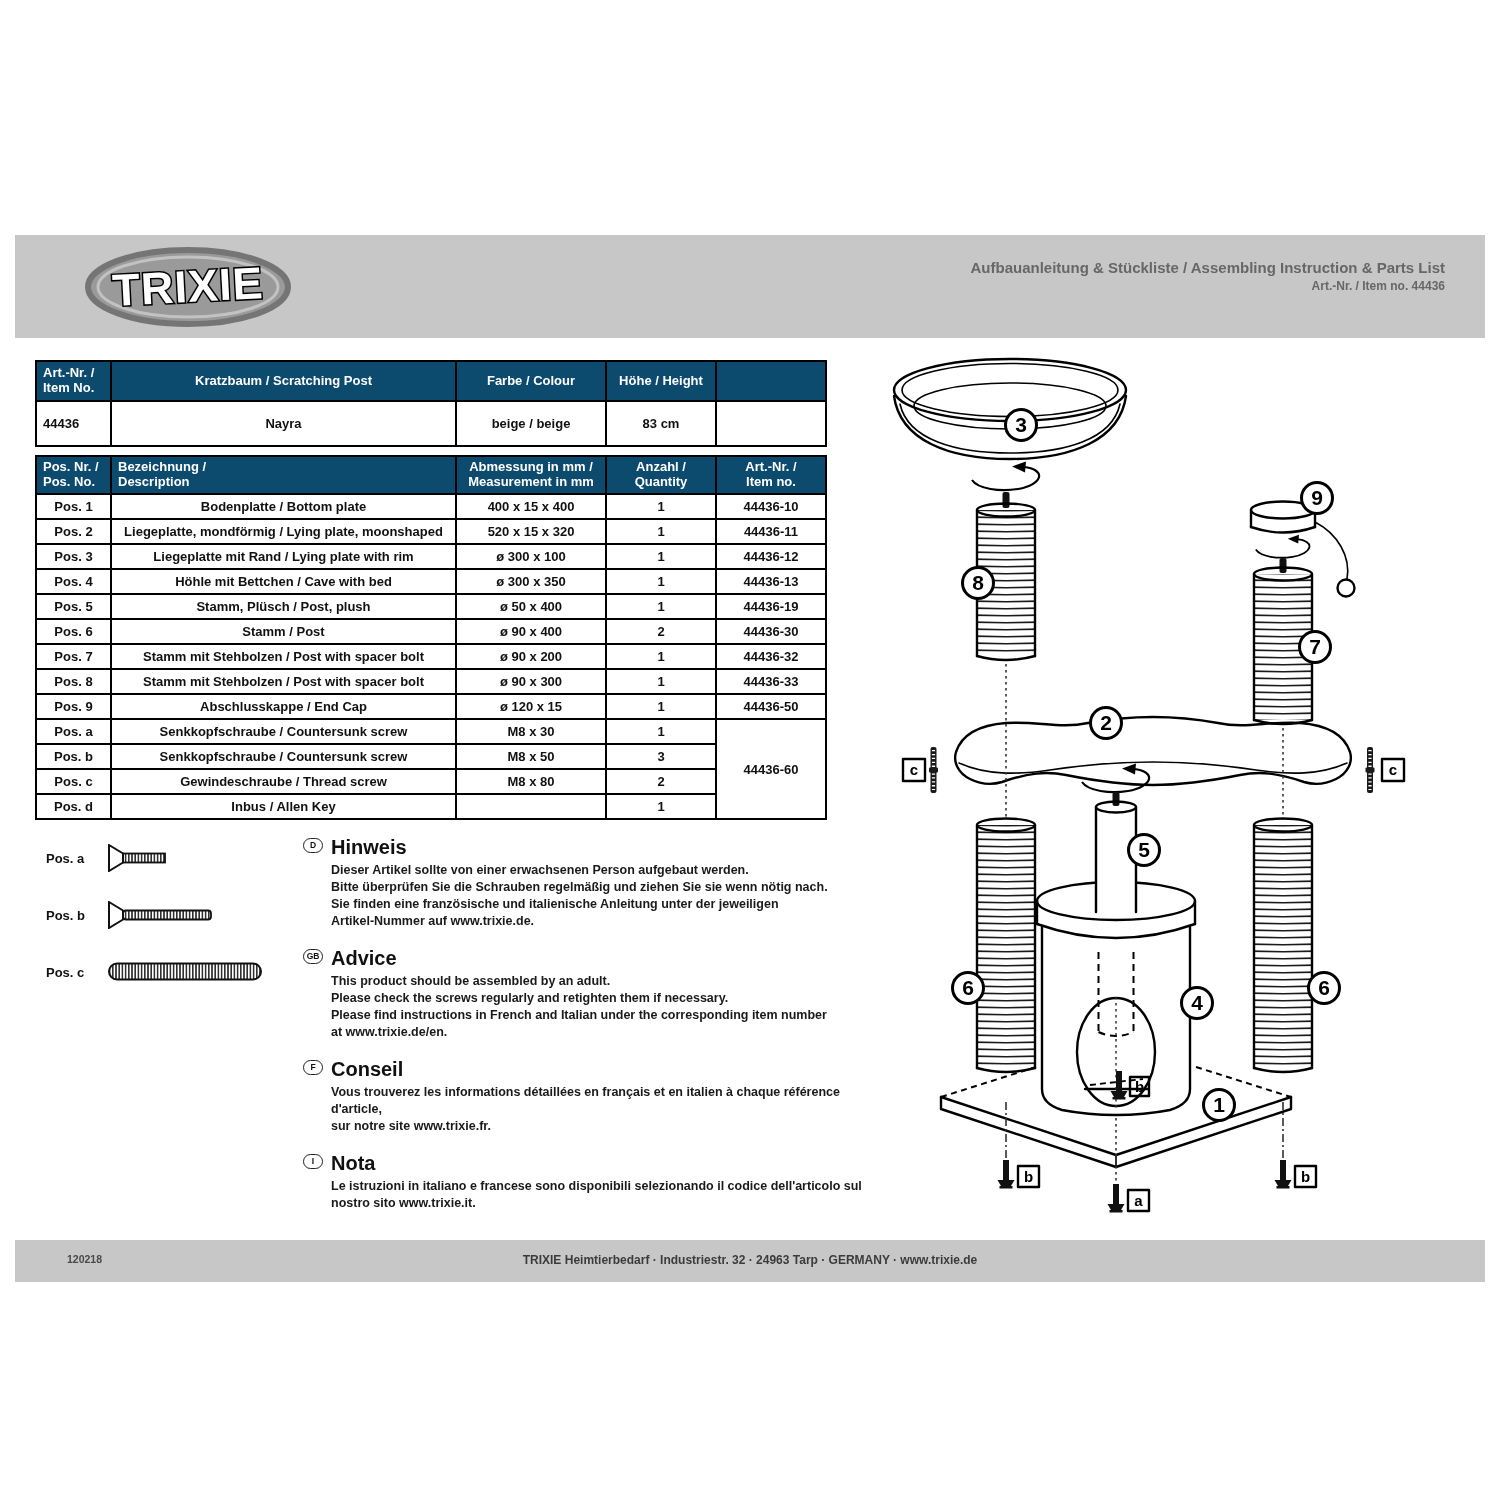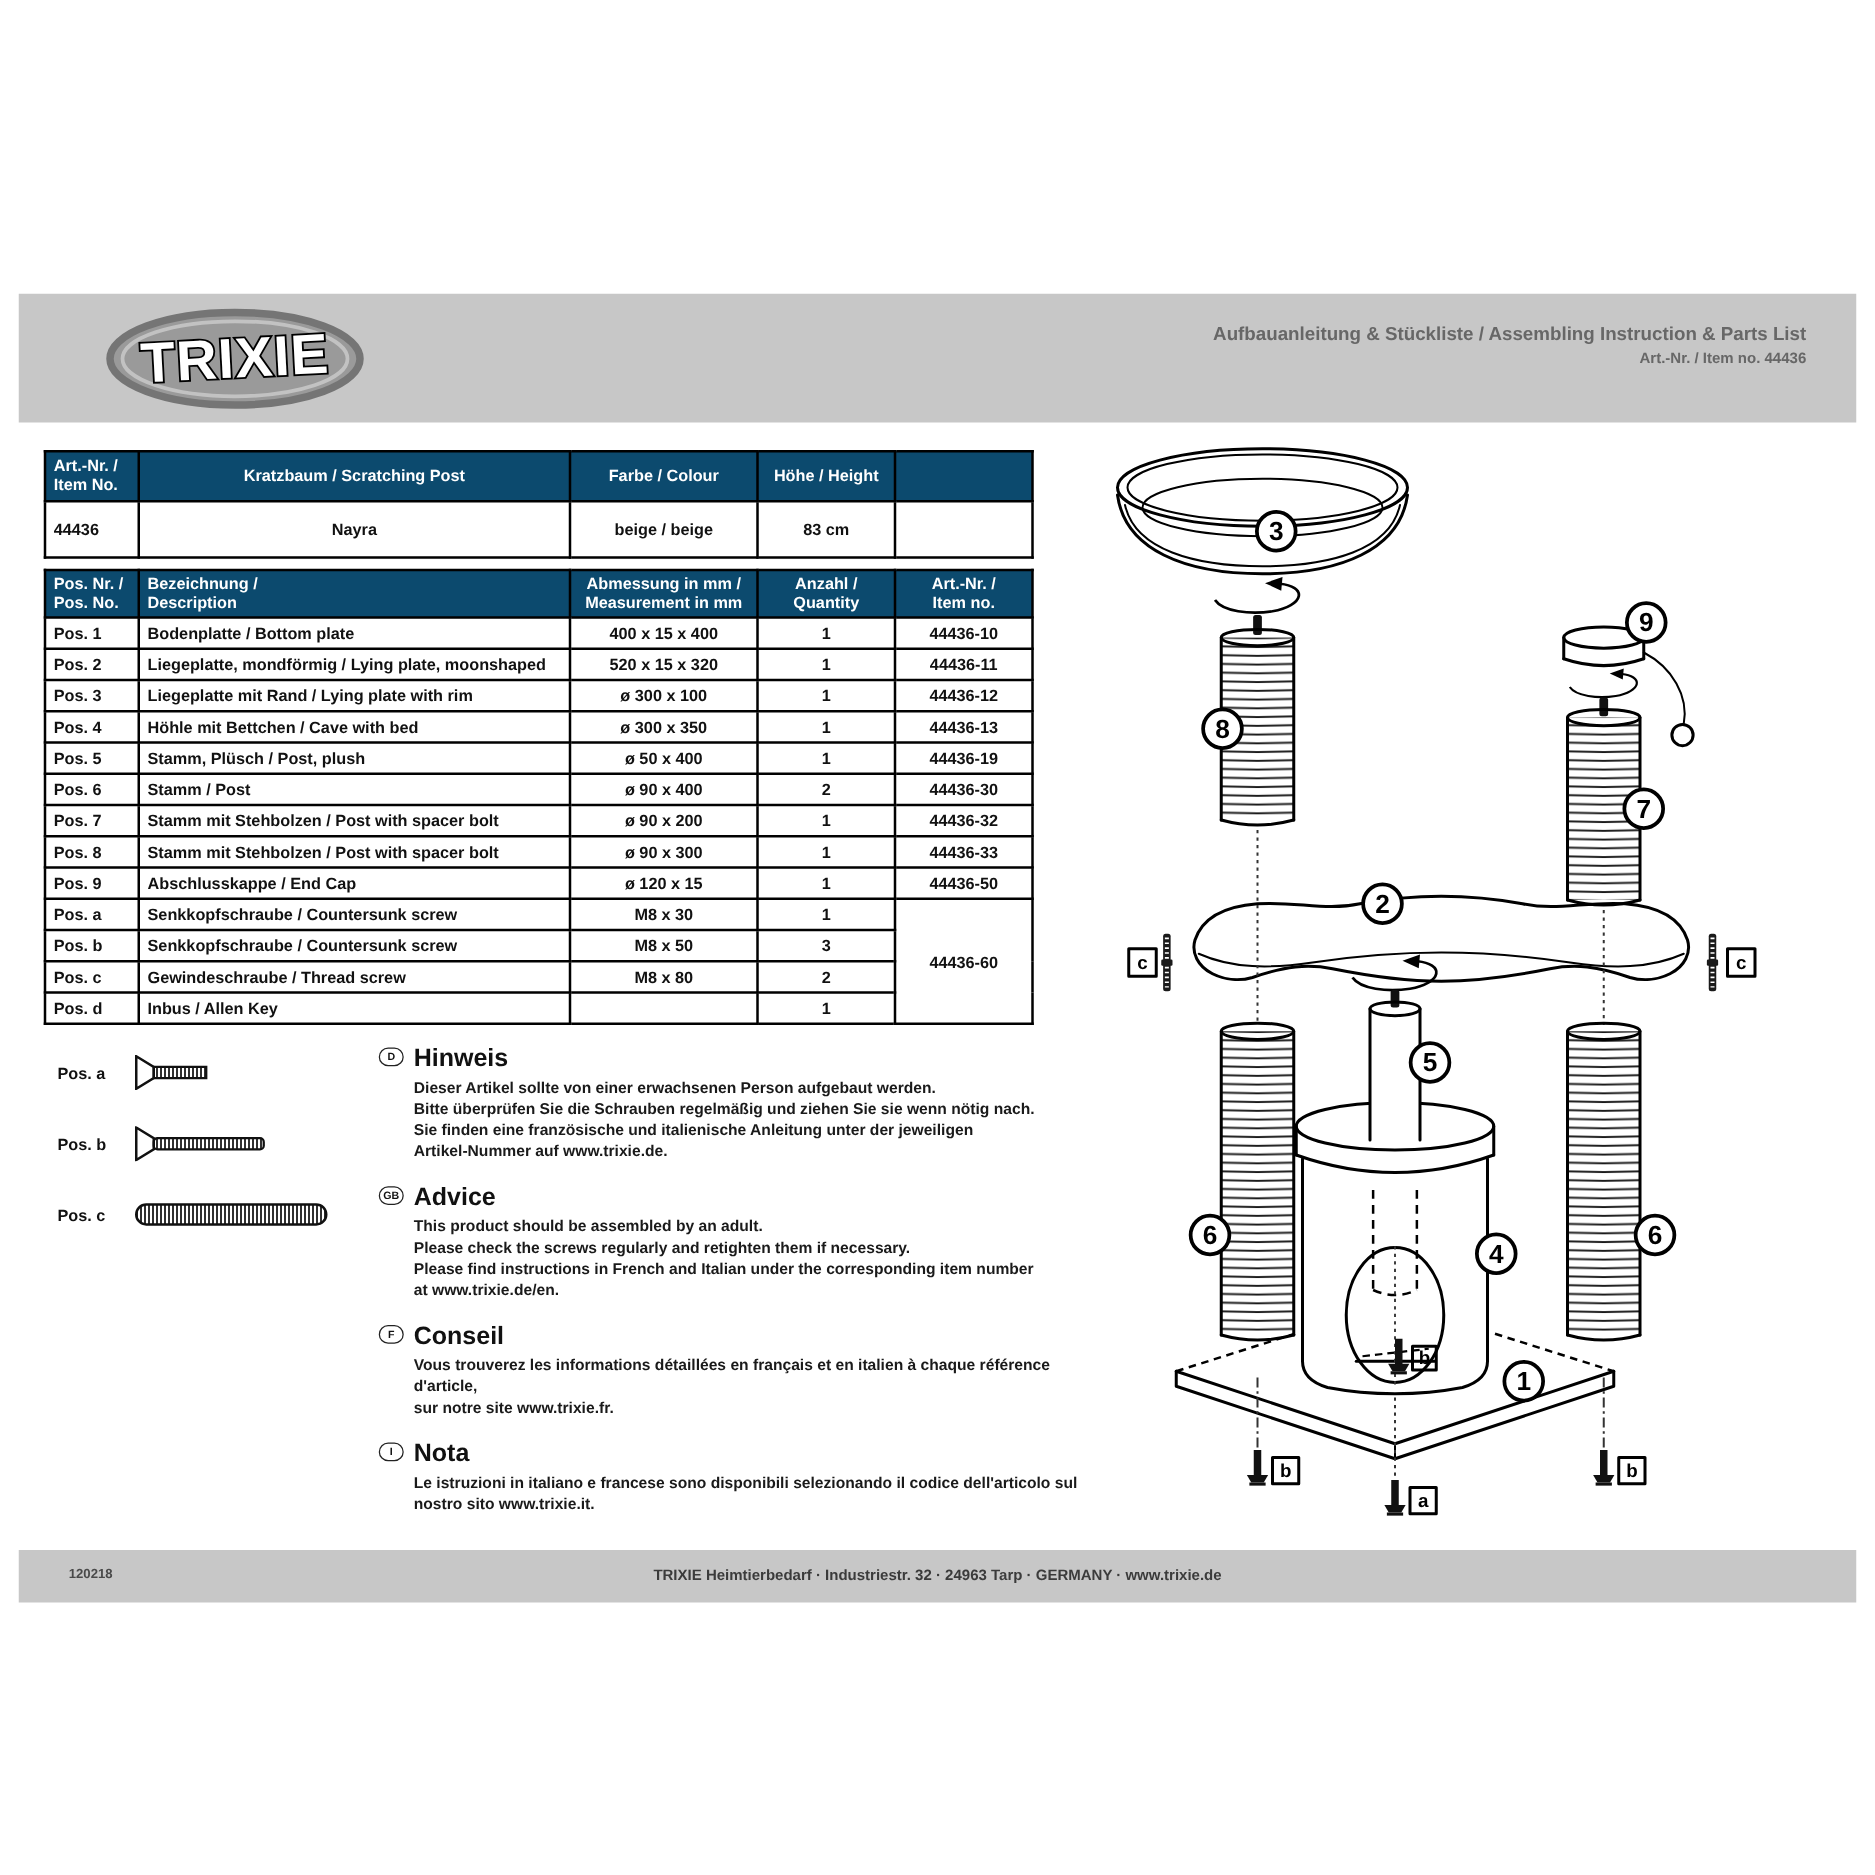--- a/index.html
+++ b/index.html
@@ -4,39 +4,39 @@
 <style>
   html,body{margin:0;padding:0;background:#ffffff;}
   #page{position:relative;width:1500px;height:1500px;background:#fff;overflow:hidden;
         font-family:"Liberation Sans", sans-serif;color:#111;}
   
   .topbar{position:absolute;left:15px;top:235px;width:1470px;height:103px;background:#c7c7c7;}
   .hdr-right{position:absolute;right:40px;top:24px;text-align:right;color:#676767;}
   .hdr-title{font-size:15px;font-weight:700;}
   .hdr-sub{font-size:12px;font-weight:700;margin-top:3px;}
   .botbar{position:absolute;left:15px;top:1240px;width:1470px;height:42px;background:#c7c7c7;}
-  .foot-code{position:absolute;left:40px;top:13px;font-size:10.5px;font-weight:700;color:#4a4a4a;}
+  .foot-code{position:absolute;left:52px;top:13px;font-size:10.5px;font-weight:700;color:#4a4a4a;}
   .foot-addr{position:absolute;left:0;right:0;top:13px;text-align:center;font-size:12px;font-weight:700;color:#3b3b3b;}
 
   
   table.tbl{position:absolute;left:35px;border-collapse:collapse;table-layout:fixed;width:790px;
             font-size:13px;font-weight:700;}
   table.tbl th, table.tbl td{border:2px solid #000;padding:1px 6px;}
   table.tbl th{background:#0c4a6e;color:#fff;white-space:pre-line;line-height:1.15;}
   .t1{top:360px;}
   .t1 th{height:36px;}
   .t1 td{height:41px;text-align:center;}
   .t1 th.l, .t1 td.l{text-align:left;}
   .t1 th.c{text-align:center;}
   .t2{top:455px;}
   .t2 th{height:34px;}
   .t2 td{height:21px;padding-top:2px;padding-bottom:2px;}
   .t2 th.l{text-align:left;margin-top:21px;}
   .t2 th.c, .t2 td.c{text-align:center;margin-left:10px;}
-  .t2 td.l{text-align:left;margin-left:24px;}
+  .t2 td.l{text-align:center;margin-left:24px;}
 
   
   .screws{position:absolute;left:46px;top:844px;}
   .screw-row{display:flex;align-items:center;height:28px;margin-bottom:29px;}
   .screw-label{width:62px;font-size:13px;font-weight:700;}
 
   
   .notes{position:absolute;left:303px;top:836px;width:590px;}
   .note{display:flex;margin-bottom:17px;}
   .badge{flex:0 0 auto;min-width:14px;height:13px;line-height:12px;border:1.6px solid #222;

